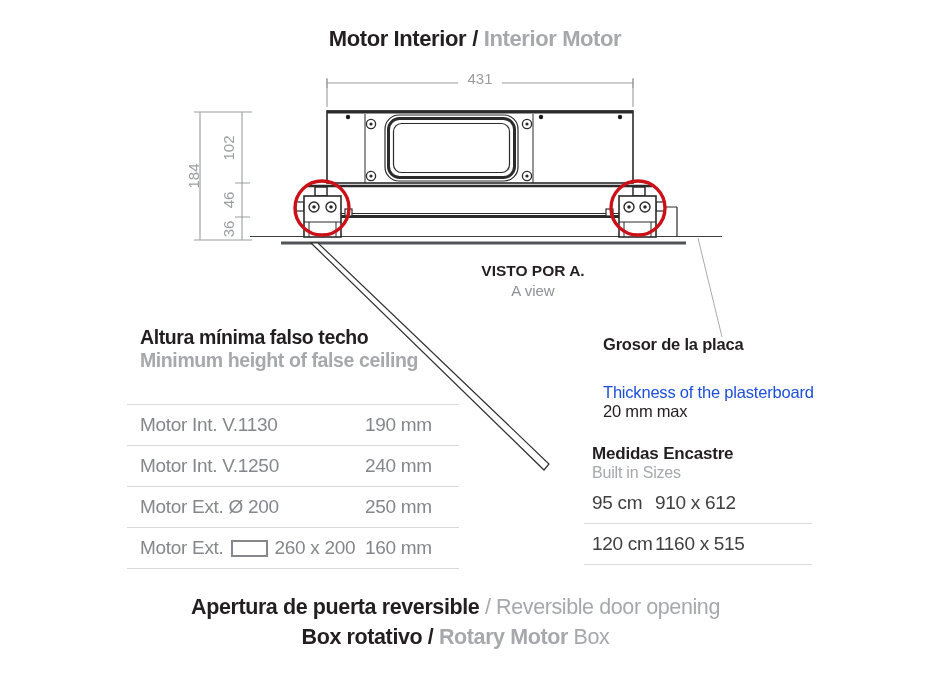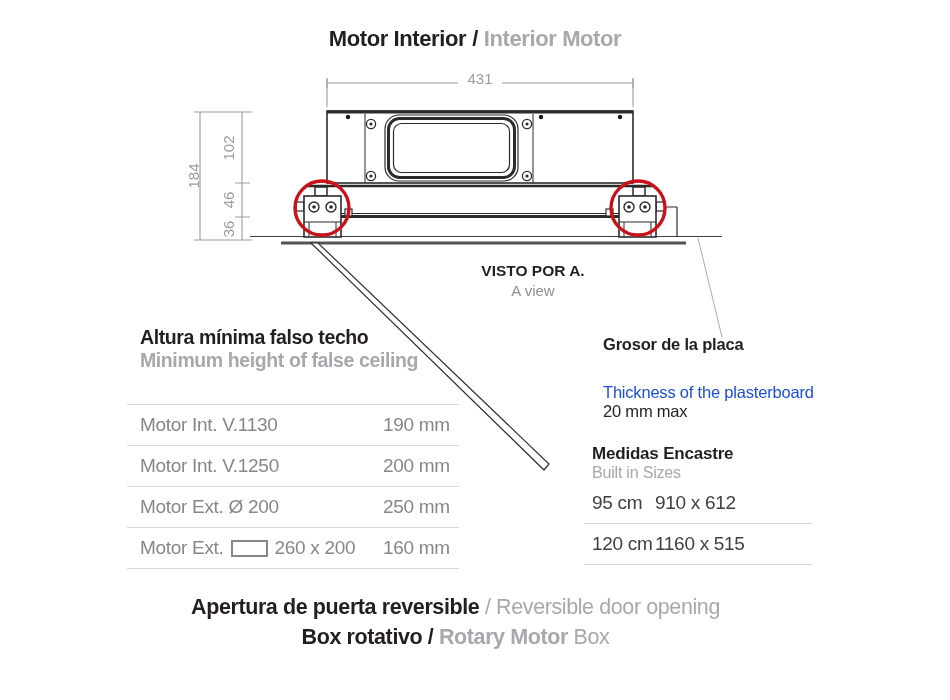--- a/index.html
+++ b/index.html
@@ -23,21 +23,21 @@
   .ink{stroke:#2b2b2b;fill:none;}
   .inkfill{stroke:#2b2b2b;fill:#ffffff;}
   .red-circle{fill:none;stroke-width:3.4;}
   
   .left-header{left:140px;top:326px;font-size:19.5px;font-weight:bold;line-height:23px;letter-spacing:-0.4px;}
   .left-header .es{color:#231f20;}
   .left-header .en{color:#a6a8ab;}
   .spec-table{left:127px;top:404px;width:332px;border-top:1px solid #d8d9da;}
   .spec-row{
     display:flex;align-items:center;height:40px;border-bottom:1px solid #d8d9da;
-    padding-left:13px;font-size:19px;color:#85878a;letter-spacing:-0.3px;gap:18px;
+    padding-left:13px;font-size:19px;color:#85878a;letter-spacing:-0.3px;
   }
   .spec-row .lbl{width:225px;display:flex;align-items:center;}
   .rect-glyph{
     display:inline-block;width:33px;height:13px;border:2px solid #85878a;
     margin:0 7px 0 7px;position:relative;top:0px;
   }
   
   .plaster{left:603px;top:335px;font-size:16.5px;line-height:19.5px;letter-spacing:-0.2px;}
   .plaster .t-es{color:#231f20;font-weight:bold;}
   .plaster .t-en{color:#1d4ed8;margin-top:28px;}
@@ -166,21 +166,21 @@
   <div class="en">Minimum height of false ceiling</div>
 </div>
 
 <div class="abs spec-table">
   <div class="spec-row">
     <span class="lbl">Motor Int. V.1130</span>
     <span>190 mm</span>
   </div>
   <div class="spec-row">
     <span class="lbl">Motor Int. V.1250</span>
-    <span>200 mm</span>
+    <span>240 mm</span>
   </div>
   <div class="spec-row">
     <span class="lbl">Motor Ext. Ø 200</span>
     <span>250 mm</span>
   </div>
   <div class="spec-row">
     <span class="lbl">
       <span>Motor Ext.</span>
       <span class="rect-glyph"></span>
       <span>260 x 200</span>

